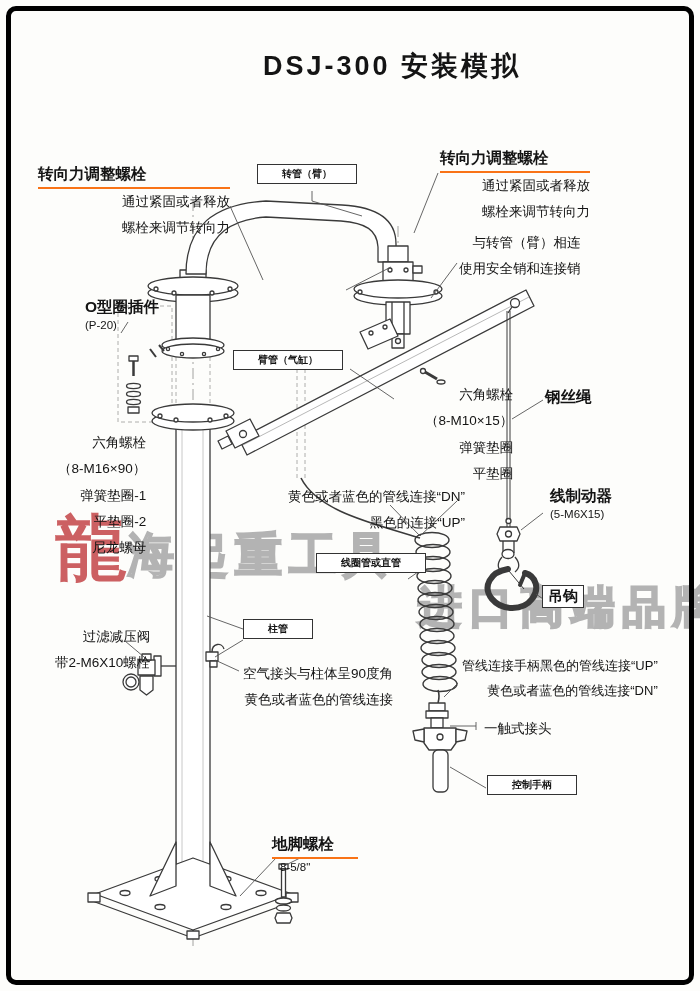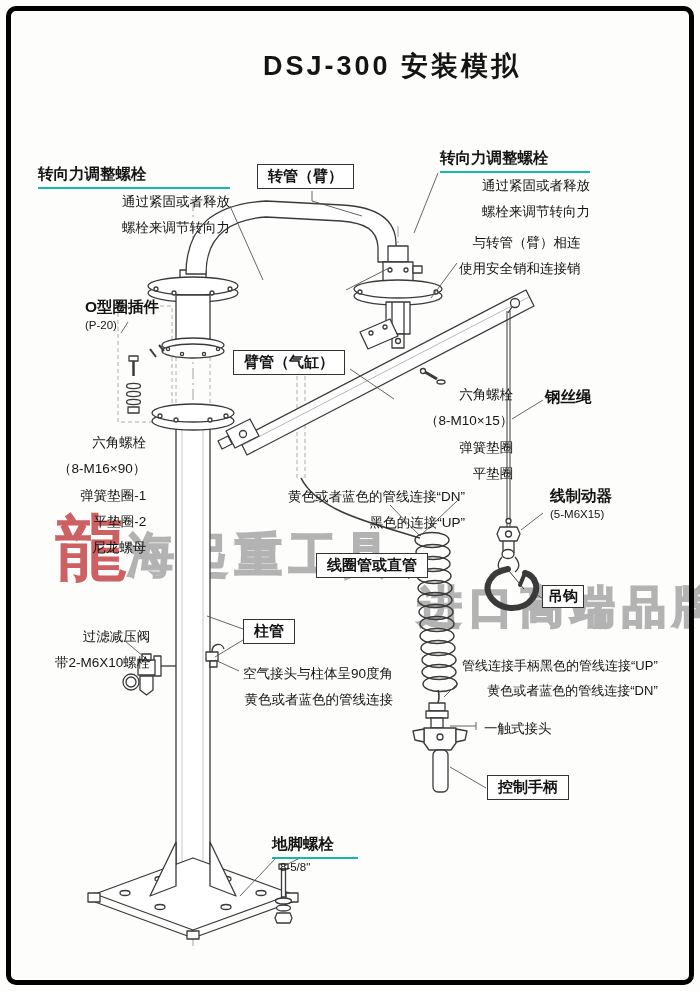--- a/index.html
+++ b/index.html
@@ -3,24 +3,24 @@
 <meta charset="utf-8">
 <style>
   html,body{margin:0;padding:0;background:#e8e8e8;}
   .page{position:relative;width:700px;height:991px;background:#fdfdfb;overflow:hidden;
         font-family:"Liberation Sans","DejaVu Sans",sans-serif;color:#141414;}
   .frame{position:absolute;left:6px;top:6px;right:6px;bottom:6px;border:5px solid #000;border-radius:10px;pointer-events:none;z-index:5;}
   .title{position:absolute;left:0;top:48px;width:100%;text-align:center;font-size:27px;font-weight:bold;letter-spacing:3px;z-index:3;padding-left:42px;}
   .drawing{position:absolute;left:0;top:0;width:700px;height:991px;z-index:2;}
   .lbl{position:absolute;z-index:3;}
   .h{font-weight:bold;font-size:15.5px;line-height:1.3;white-space:nowrap;}
-  .u{border-bottom:2px solid #14b8a6;padding-bottom:3px;}
+  .u{border-bottom:2px solid #f97316;padding-bottom:3px;}
   .t{font-size:13.5px;font-weight:normal;line-height:1.95;white-space:nowrap;text-align:right;}
   .sub{font-size:11.5px;font-weight:normal;line-height:1.5;white-space:nowrap;}
-  .box{border:1.6px solid #333;background:#fff;padding:2px 10px;font-weight:bold;font-size:15px;white-space:nowrap;}
+  .box{border:1.6px solid #333;background:#fff;padding:2px 24px;font-weight:bold;font-size:10px;white-space:nowrap;}
   .box.small{font-size:15px;padding:1px 5px;}
   .wm-logo{position:absolute;left:55px;top:512px;z-index:1;display:flex;align-items:flex-start;}
   .wm-char{font-size:72px;font-weight:bold;color:#c64b4d;opacity:.88;line-height:1;}
   .wm-outline{font-weight:bold;color:rgba(255,255,255,.55);-webkit-text-stroke:2px #b3b3b3;letter-spacing:7px;white-space:nowrap;}
   .wm-logo-text{font-size:47px;margin-top:12px;}
   .wm-brand{position:absolute;left:418px;top:578px;font-size:44px;z-index:1;}
 </style>
 </head>
 <body>
 

